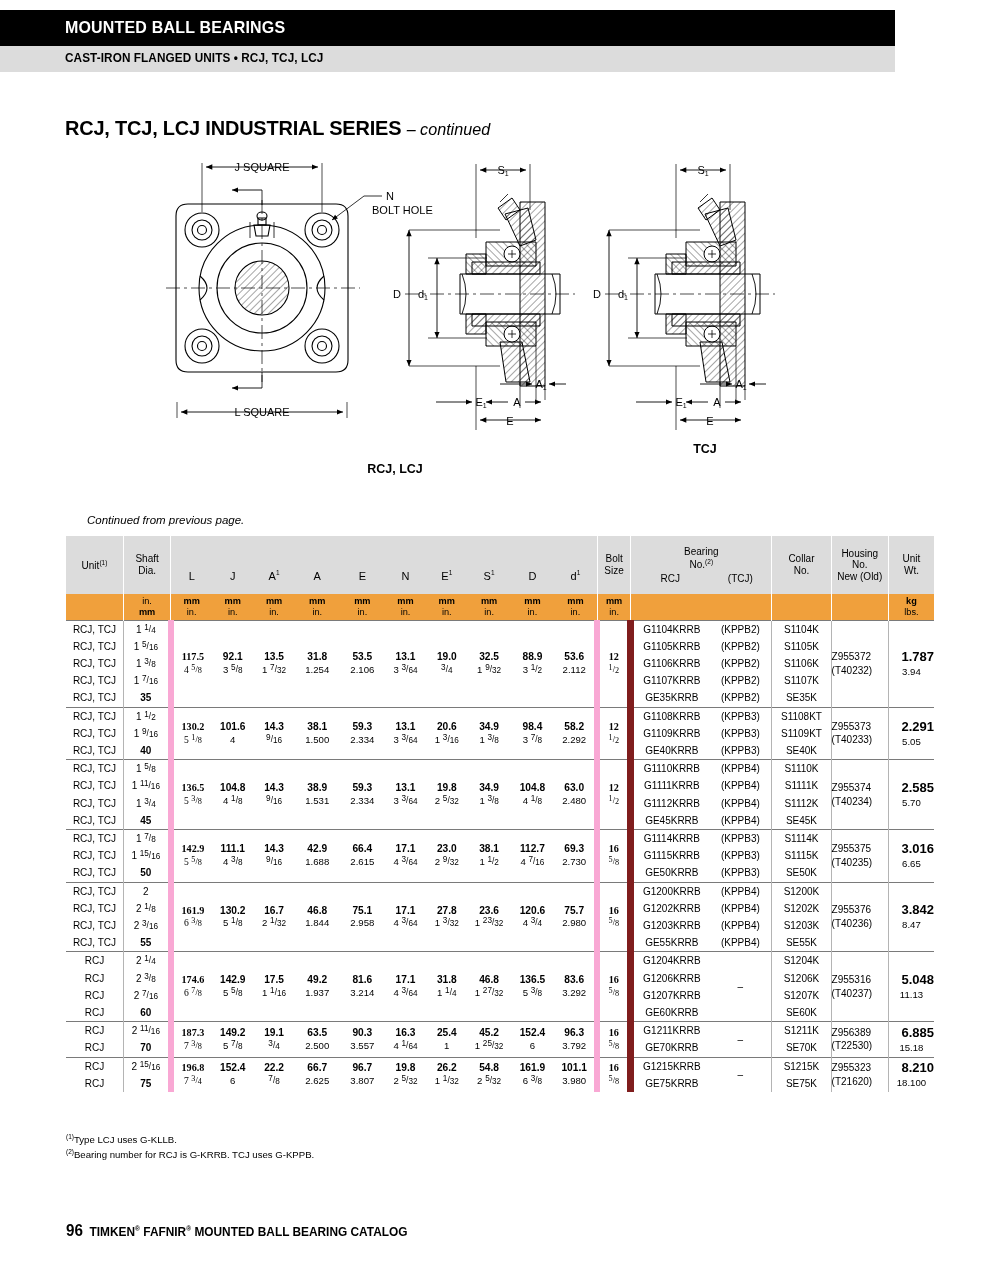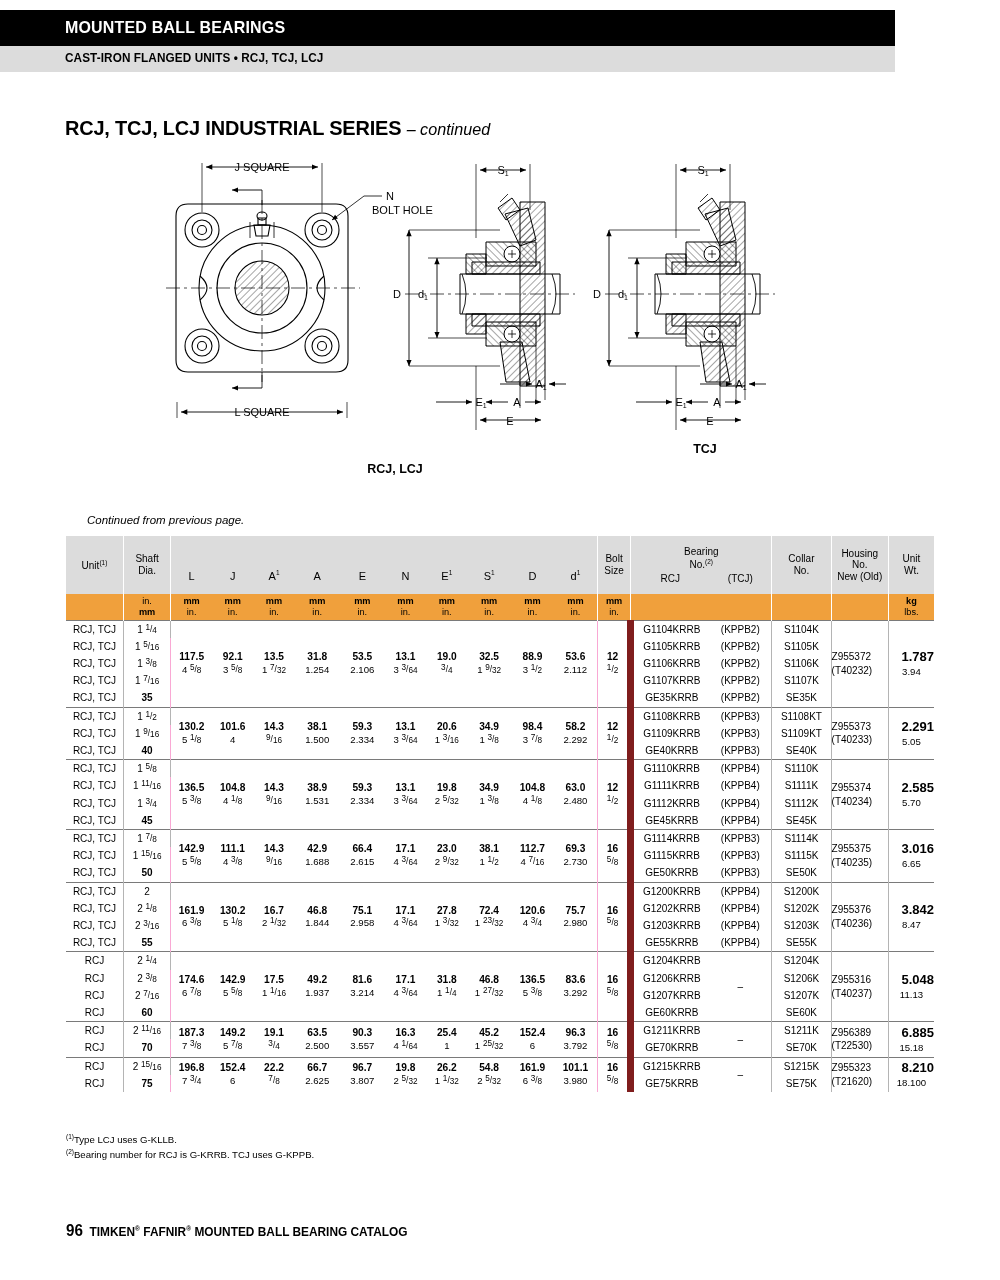--- a/index.html
+++ b/index.html
@@ -90,21 +90,21 @@
     text-align:center; font-size:10px; line-height:17.2px;
     white-space:nowrap;
   }
   .cell-unit { border-right:1px solid #b4b4b4; }
   .cell-shaft { border-right:1px solid #b4b4b4; }
   .dimcell {
     text-align:center; line-height:1.25; white-space:nowrap;
   }
   .d-mm { font-weight:bold; font-size:10.2px; display:block; }
   .d-in { font-size:9.6px; display:block; }
-  .bolt-sep { border-left:1px solid #f9a8d4; }
+  .bolt-sep { border-left:6px solid #f9a8d4;font-family:Liberation Serif, serif; }
   .bear-sep { border-left:7px solid #7f1d1d; }
   .brg-col, .tcj-col, .col-col {
     text-align:center; font-size:10px; line-height:17.2px; white-space:nowrap;
   }
   .col-col { border-left:1px solid #b4b4b4; }
   .tcj-col { }
   .hsg-col { text-align:left; font-size:10px; line-height:1.35;
              border-left:1px solid #b4b4b4; white-space:nowrap;}
   .wt-col  { text-align:center; line-height:1.3; border-left:1px solid #b4b4b4;
              white-space:nowrap;}
@@ -826,21 +826,21 @@
         </td>
         <td rowspan="4" class="dimcell">
           <span class="d-mm">17.1</span>
           <span class="d-in">4 <span class="fr"><sup>3</sup><i>/</i><sub>64</sub></span></span>
         </td>
         <td rowspan="4" class="dimcell">
           <span class="d-mm">27.8</span>
           <span class="d-in">1 <span class="fr"><sup>3</sup><i>/</i><sub>32</sub></span></span>
         </td>
         <td rowspan="4" class="dimcell">
-          <span class="d-mm">72.4</span>
+          <span class="d-mm">23.6</span>
           <span class="d-in">1 <span class="fr"><sup>23</sup><i>/</i><sub>32</sub></span></span>
         </td>
         <td rowspan="4" class="dimcell">
           <span class="d-mm">120.6</span>
           <span class="d-in">4 <span class="fr"><sup>3</sup><i>/</i><sub>4</sub></span></span>
         </td>
         <td rowspan="4" class="dimcell">
           <span class="d-mm">75.7</span>
           <span class="d-in">2.980</span>
         </td>

